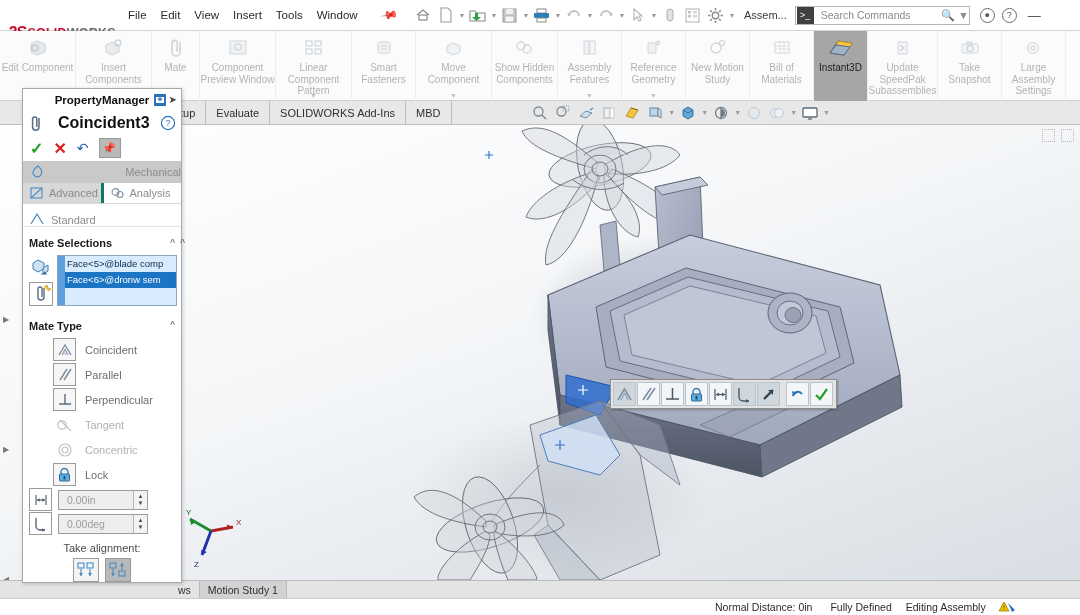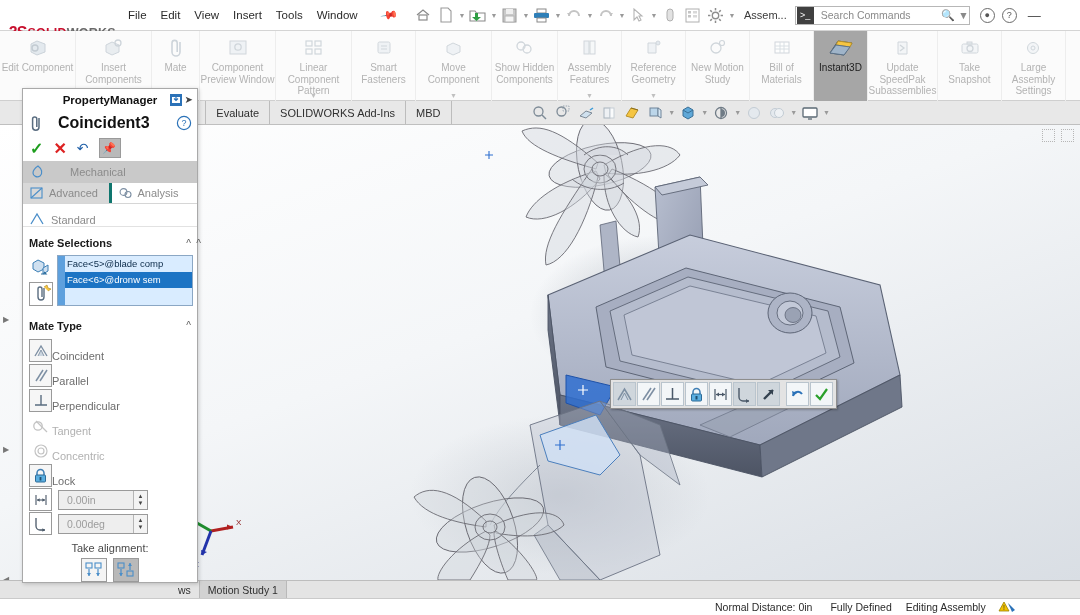--- a/index.html
+++ b/index.html
@@ -88,38 +88,38 @@
   }
   .mate-toolbar .mi {
     width:23px;height:24px; border:1px solid #b9c4cd; background:#f3f6f8; margin-right:1px;
     display:flex;align-items:center;justify-content:center;
   }
   .mate-toolbar .mi.sel { background:#cfd6dc; }
   .mate-toolbar .gap { width:5px; }
 
   
   .pm {
-    position:absolute; left:22px; top:88px; width:176px; height:495px;
+    position:absolute; left:22px; top:88px; width:160px; height:495px;
     background:#ffffff; border:1px solid #a9a9a9; z-index:40;
     box-shadow:1px 1px 4px rgba(0,0,0,.18);
     display:flex; flex-direction:column;
   }
   .pm-title { height:22px; display:flex; align-items:center; justify-content:center; position:relative;}
   .pm-title .t { font-size:11.5px; font-weight:bold; color:#111; }
   .pm-title .pinicons { position:absolute; right:4px; display:flex; align-items:center; gap:2px;}
   .pm-head { height:26px; display:flex; align-items:center; padding:0 5px; position:relative;}
   .pm-head .nm { font-size:16px; font-weight:bold; color:#111; margin-left:14px;}
   .pm-head .help { position:absolute; right:5px; }
   .pm-actions { height:26px; display:flex; align-items:center; gap:10px; padding-left:7px;}
   .pm-actions .ok { color:#1e9e1e; font-size:16px; font-weight:bold;}
   .pm-actions .x  { color:#d22; font-size:16px; font-weight:bold;}
   .pm-actions .undo { color:#1f5fa8; font-size:14px;}
   .pm-actions .pinbtn { width:22px;height:20px;background:#b9b9b9;border:1px solid #9a9a9a;
       display:flex;align-items:center;justify-content:center;color:#8e8e8e;font-size:11px;}
-  .mech-row { height:22px; background:#c9c9c9; display:flex; align-items:center; padding-left:6px; gap:24px;}
+  .mech-row { height:22px; background:#c9c9c9; display:flex; align-items:center; padding-left:6px; gap:24px;justify-content:space-between;}
   .mech-row .lb { font-size:11px; color:#8b8b8b; }
   .seg2 { height:22px; display:flex; border-bottom:1px solid #d6d6d6;}
   .seg2 > div { flex:1; display:flex; align-items:center; gap:5px; padding-left:6px; background:#d8d8d8;}
   .seg2 > div.second { background:#ffffff; border-left:3px solid #0f766e;}
   .seg2 .lb { font-size:11px; color:#8b8b8b;}
   .std-row { height:24px; display:flex; align-items:flex-end; gap:6px; padding-left:6px; border-bottom:1px solid #e2e2e2;}
   .std-row .lb { font-size:11px; color:#8b8b8b;}
   .sec-hdr { height:20px; display:flex; align-items:center; padding:0 6px; margin-top:6px; position:relative;}
   .sec-hdr .st { font-size:11px; font-weight:bold; color:#1a1a1a;}
   .sec-hdr .chev { position:absolute; right:6px; font-size:10px; color:#5a5a5a;}
@@ -128,21 +128,21 @@
   .msel .icons { display:flex; flex-direction:column; gap:3px; }
   .msel .icons .bx { width:24px;height:24px; display:flex;align-items:center;justify-content:center;}
   .msel .icons .bx.framed { border:1px solid #9a9a9a; background:#fff;}
   .msel .listbox { flex:1; border:1px solid #8ba7c4; background:#d9ecff; display:flex; }
   .msel .listbox .strip { width:7px; background:#5ea0dd; }
   .msel .listbox .rows { flex:1; }
   .msel .listbox .rw { height:16px; font-size:9.5px; color:#0b2a48; padding-left:2px;
       white-space:nowrap; overflow:hidden; display:flex; align-items:center;}
   .msel .listbox .rw.hl { background:#1c74c4; color:#ffffff;}
   .mt-list { padding:2px 0 0 6px; }
-  .mt-item { height:25px; display:flex; align-items:flex-end; gap:0; }
+  .mt-item { height:25px; display:flex; align-items:center; gap:9px;margin-left:24px; }
   .mt-item .ibox { width:23px;height:23px;border:1px solid #9a9a9a; background:#f6f6f6;
       display:flex;align-items:center;justify-content:center;}
   .mt-item.dim .ibox { border:none; background:transparent;}
   .mt-item .lb { font-size:11px; color:#6d6d6d;}
   .mt-item.dim .lb { color:#b1b1b1; }
   .numrow { height:25px; display:flex; align-items:center; gap:6px; padding-left:6px;}
   .numrow .ibox { width:23px;height:23px;border:1px solid #9a9a9a;background:#fff;
       display:flex;align-items:center;justify-content:center;}
   .numrow .field { width:90px; height:20px; border:1px solid #9a9a9a; background:#eeeeee;
       display:flex; align-items:center; }

